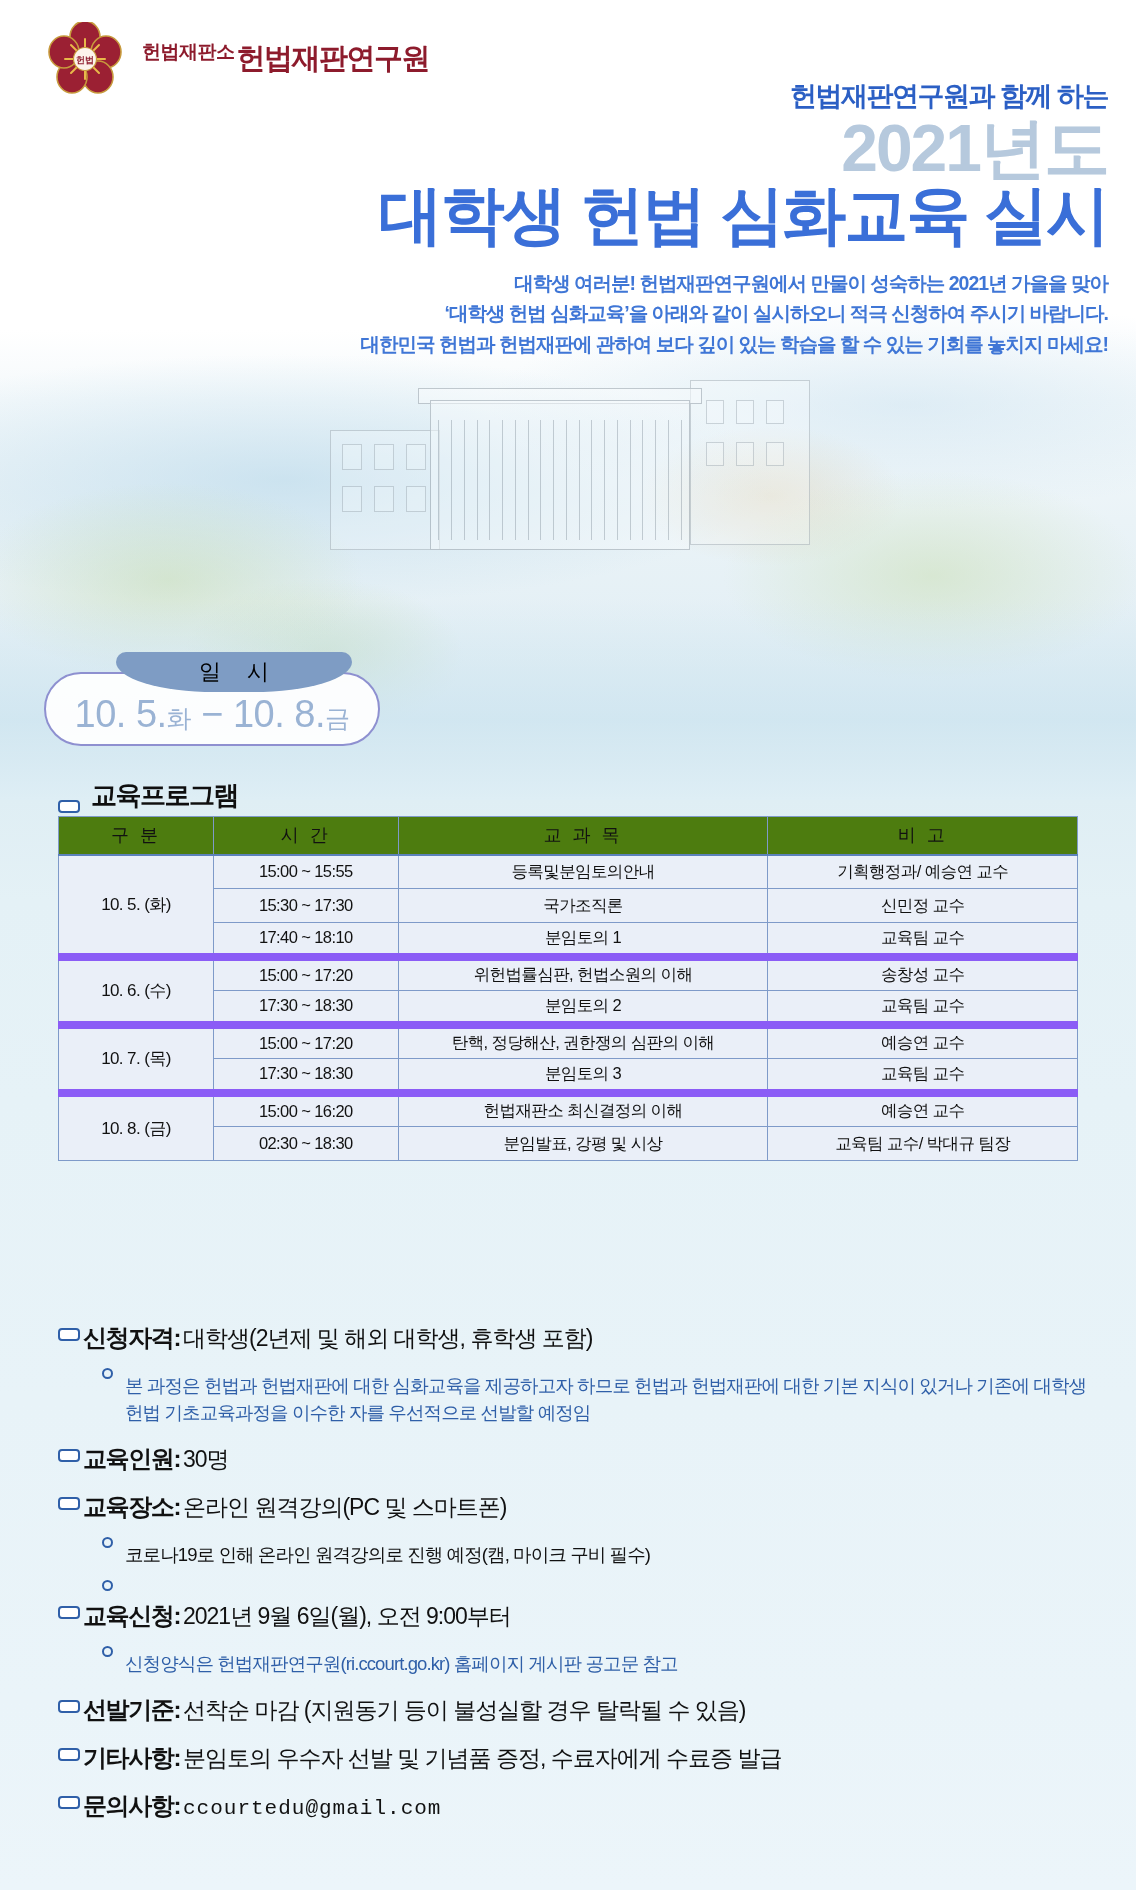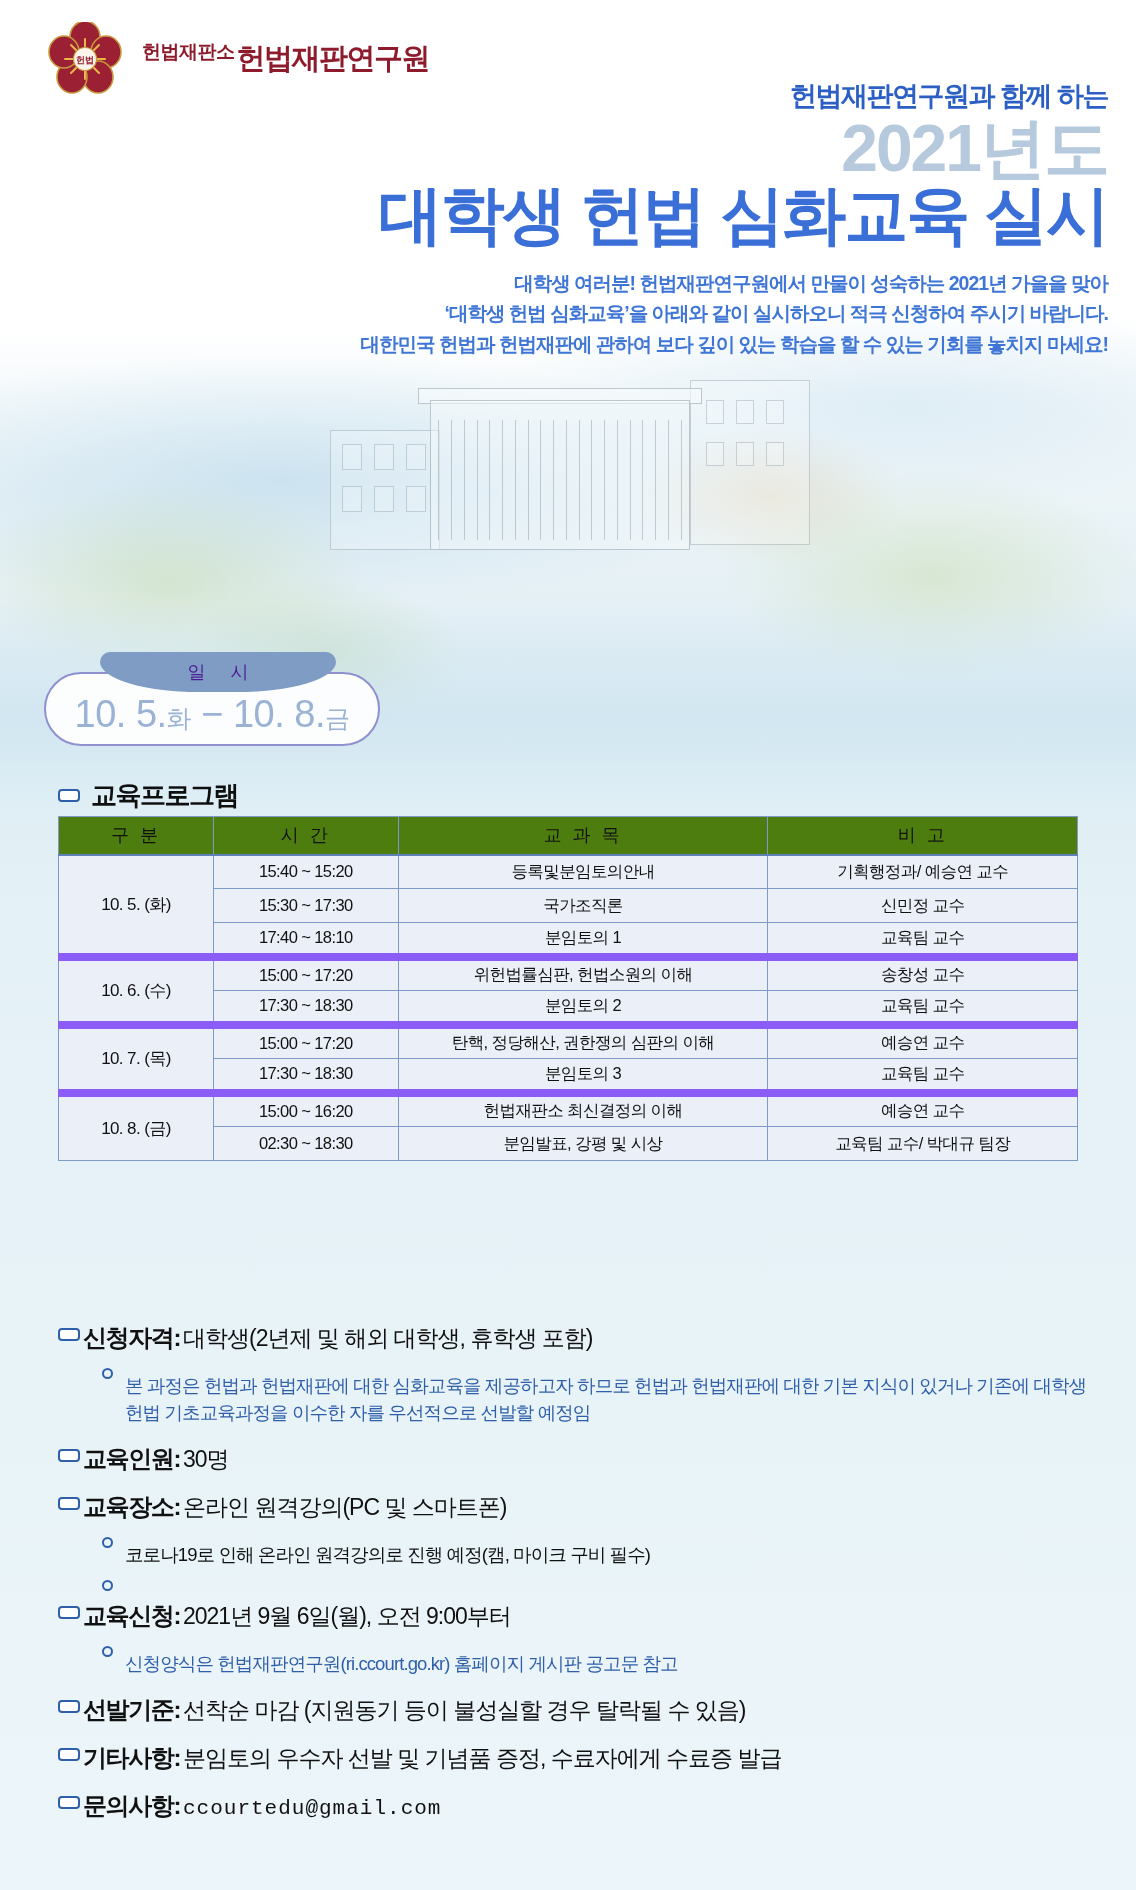--- a/index.html
+++ b/index.html
@@ -146,26 +146,26 @@
     position: absolute;
     left: 44px; top: 672px;
     width: 336px; height: 74px;
     border: 2.5px solid #8e90d0;
     border-radius: 38px;
     background: rgba(255,255,255,.92);
     display: flex; align-items: center; justify-content: center;
   }
   .date-tab {
     position: absolute;
-    left: 100px; top: 652px;
+    left: 116px; top: 652px;
     width: 236px; height: 40px;
     background: #7e9cc4;
     border-radius: 12px 12px 50% 50% / 12px 12px 36px 36px;
     display: flex; align-items: center; justify-content: center;
-    color: #4c1d95; font-size: 18px; font-weight: 400; letter-spacing: 10px;
+    color: #000000; font-size: 22px; font-weight: 400; letter-spacing: 10px;
     text-indent: 10px;
   }
   .date-value {
     color: #9ab3d4;
     font-size: 38px; font-weight: 400; letter-spacing: -.5px;
     padding-top: 10px;
     white-space: nowrap;
   }
   .date-value .dow { font-size: 25px; }
 
@@ -176,21 +176,21 @@
   .bullet-sq {
     width: 22px; height: 13px; flex: 0 0 auto;
     border: 2.4px solid #2f5fa8; border-radius: 4px;
     background: #ffffff;
   }
   .sec-title {
     font-size: 26px; font-weight: 700; color: #0f0f0f; letter-spacing: -1.5px;
   }
 
   .prog-head {
-    position: absolute; left: 58px; top: 778px;
+    position: absolute; left: 58px; top: 778px; align-items: flex-end;
   }
 
   
   .prog-table {
     position: absolute;
     left: 58px; top: 816px;
     width: 1020px;
     border-collapse: collapse;
     background: #eaeff8;
     font-size: 16.5px;
@@ -366,21 +366,21 @@
       <tr>
         <th>구 분</th>
         <th>시 간</th>
         <th>교 과 목</th>
         <th>비 고</th>
       </tr>
     </thead>
     <tbody id="program-body">
         <tr>
           <td class="daycell" rowspan="3">10. 5. (화)</td>
-          <td>15:40 ~ 15:20</td>
+          <td>15:00 ~ 15:55</td>
           <td>등록및분임토의안내</td>
           <td>기획행정과/ 예승연 교수</td>
         </tr>
         <tr>
           <td>15:30 ~ 17:30</td>
           <td>국가조직론</td>
           <td>신민정 교수</td>
         </tr>
         <tr>
           <td>17:40 ~ 18:10</td>

